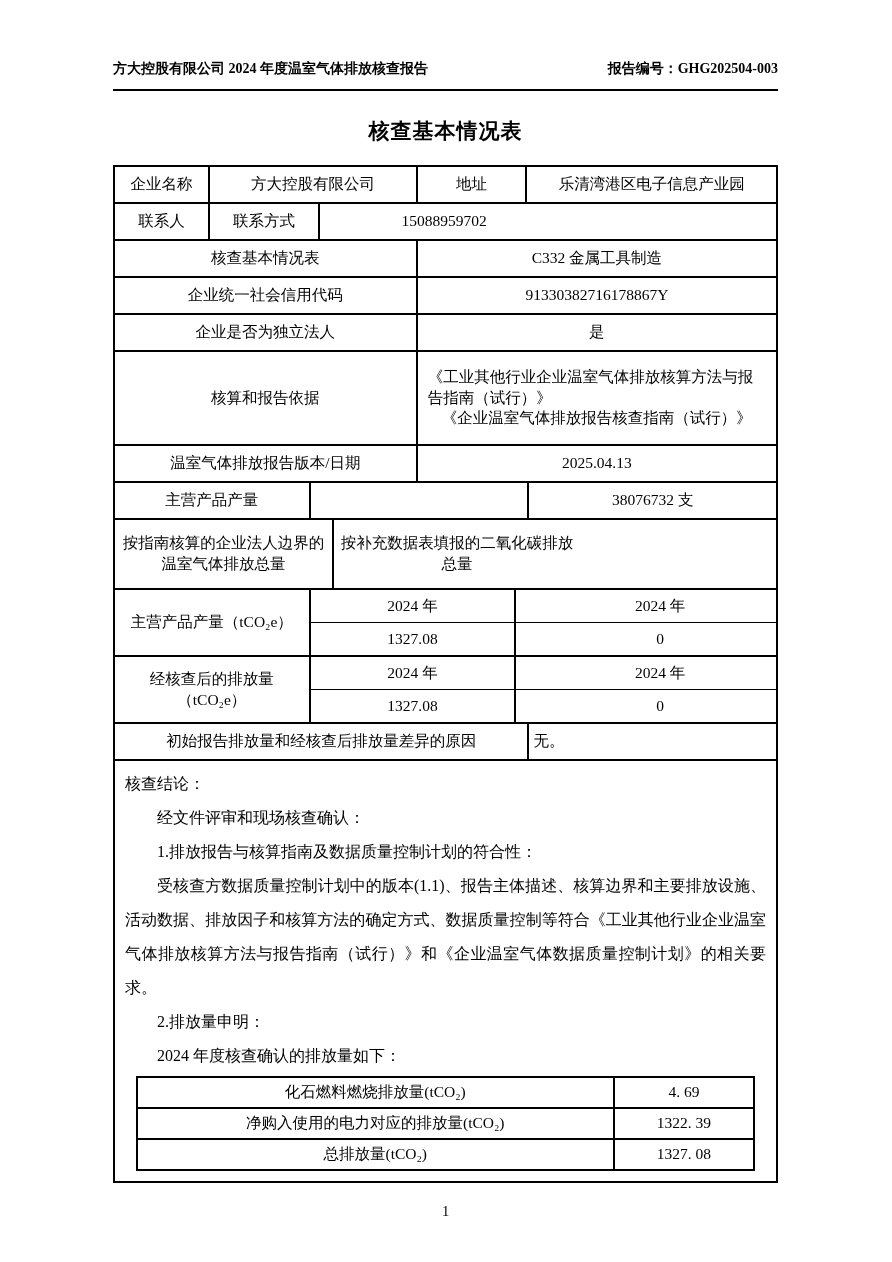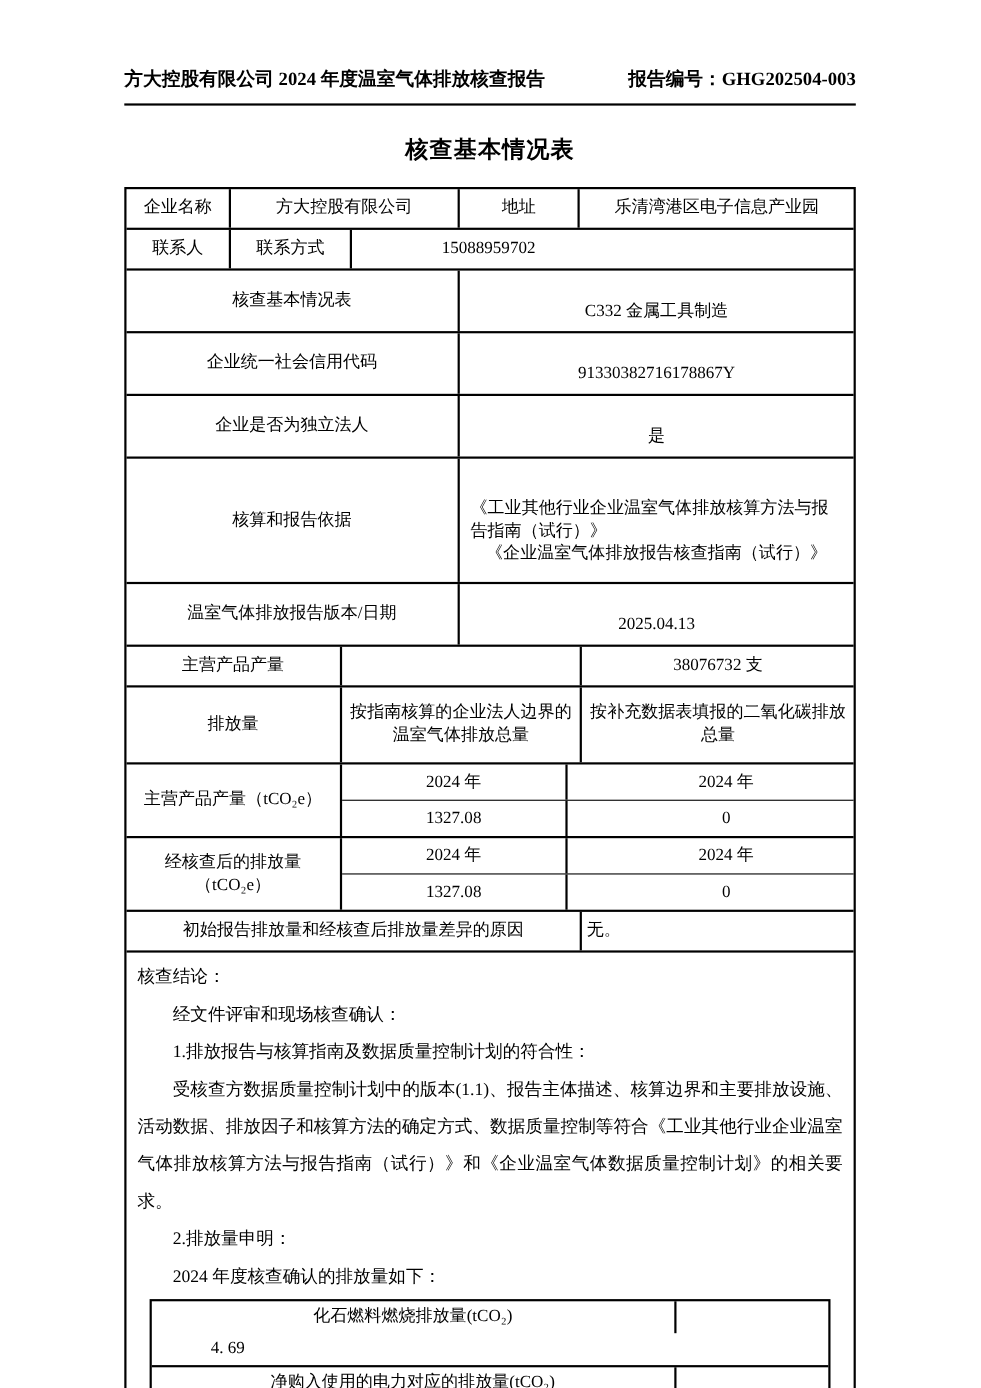--- a/index.html
+++ b/index.html
@@ -9,21 +9,21 @@
     background: #fff;
     color: #000;
     font-family: "Liberation Serif", "DejaVu Serif", serif;
     overflow: hidden;
   }
   .content { position: absolute; left: 113px; top: 0; width: 665px; }
 
   .doc-header {
     margin-top: 60px;
     display: flex; justify-content: space-between; align-items: baseline;
-    font-size: 17px; font-weight: bold;
+    font-size: 14px; font-weight: bold;
     border-bottom: 2px solid #000;
     padding-bottom: 11px;
   }
   .doc-title {
     margin-top: 26px;
     text-align: center;
     font-size: 21px; font-weight: bold; letter-spacing: 1px;
   }
 
   .main-table {
@@ -36,21 +36,21 @@
   .trow.last { border-bottom: none; }
   .cell {
     display: flex; align-items: center; justify-content: center;
     text-align: center; padding: 2px 4px; box-sizing: border-box;
   }
   .cell.rb { border-right: 2px solid #000; }
   .cell.left { justify-content: flex-start; text-align: left; }
 
   
   .w1 { width: 14.4%; } .w2 { width: 31.4%; } .w3 { width: 16.6%; } .w4 { width: 37.6%; }
-  .wA { width: 45.8%; } .wB { width: 54.2%; margin-top: 20px; }
+  .wA { width: 45.8%; } .wB { width: 54.2%; }
   .wL { width: 29.6%; } .wM { width: 33.1%; } .wR { width: 37.3%; }
   .wD { width: 62.7%; }
 
   .h35 { min-height: 35px; }
   .h92 { min-height: 92px; }
   .h68 { min-height: 68px; }
 
   .basis-cell { flex-direction: column; align-items: center; justify-content: center; padding: 6px 10px; }
   .basis-cell div { text-align: left; }
 
@@ -75,21 +75,21 @@
   .indent { text-indent: 2em; }
   .justify { text-align: justify; text-justify: inter-character; }
 
   .emission-table {
     width: 96%;
     margin: 3px auto 0 auto;
     border: 2px solid #000;
     font-size: 15.5px;
     line-height: 1.2;
   }
-  .erow { display: flex; border-bottom: 2px solid #000; flex-direction: column; }
+  .erow { display: flex; border-bottom: 2px solid #000; }
   .erow:last-child { border-bottom: none; }
   .ecell-label {
     width: 77.5%; border-right: 2px solid #000;
     display: flex; align-items: center; justify-content: center;
     min-height: 29px; text-align: center; box-sizing: border-box;
   }
   .ecell-value {
     width: 22.5%;
     display: flex; align-items: center; justify-content: center;
     min-height: 29px; text-align: center; box-sizing: border-box;
@@ -153,21 +153,20 @@
         <div class="cell wB h35">2025.04.13</div>
       </div>
 
       <div class="trow h35">
         <div class="cell rb wL h35">主营产品产量</div>
         <div class="cell rb wM h35"></div>
         <div class="cell wR h35">38076732 支</div>
       </div>
 
       <div class="trow h68">
-        <div class="cell rb wL h68">排放量</div>
         <div class="cell rb wM h68">按指南核算的企业法人边界的温室气体排放总量</div>
         <div class="cell wR h68">按补充数据表填报的二氧化碳排放总量</div>
       </div>
 
       <div class="trow">
         <div class="cell rb wL">主营产品产量（tCO₂e）</div>
         <div class="group-right">
           <div class="subrow divider">
             <div class="cA">2024 年</div>
             <div class="cB">2024 年</div>

